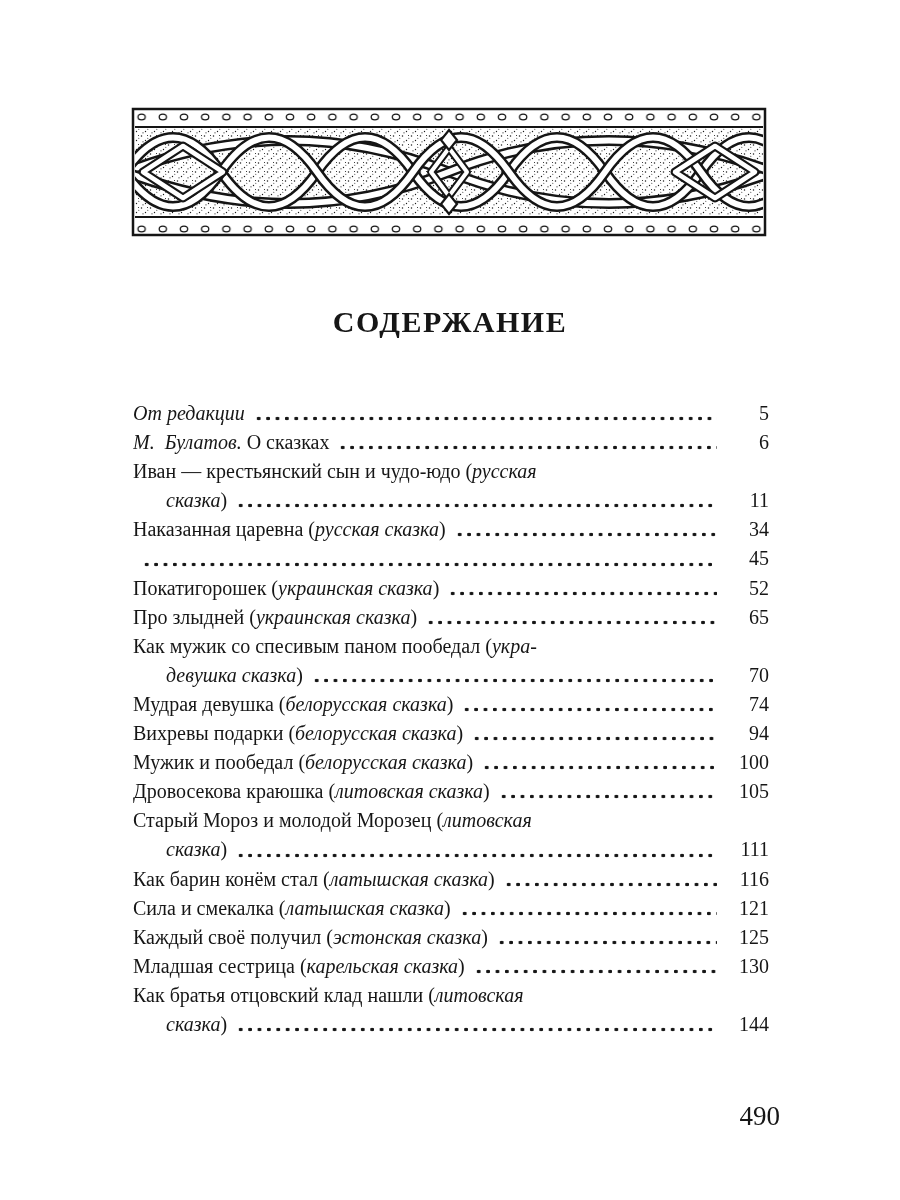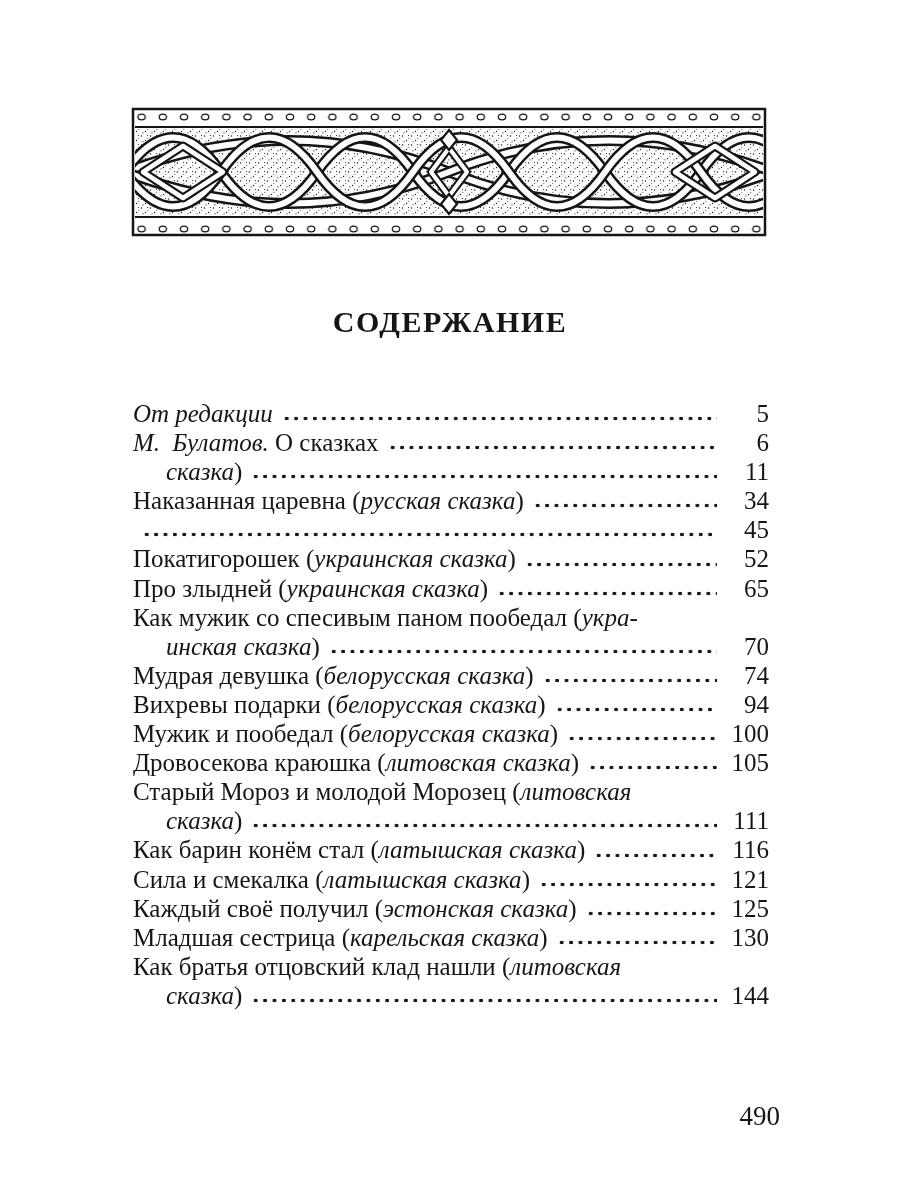--- a/index.html
+++ b/index.html
@@ -16,21 +16,21 @@
 
   .title {
     position:absolute; left:0; top:305px; width:900px; margin:0;
     text-align:center; font-size:30px; font-weight:bold; letter-spacing:1.5px;
     line-height:34px;
   }
 
   .toc { position:absolute; left:133px; top:399px; width:636px; }
   .toc-line {
     display:flex; align-items:stretch;
-    height:29.1px; line-height:29.1px; font-size:25px;
+    height:29.1px; line-height:29.1px; font-size:20px;
     white-space:nowrap; overflow:hidden;
   }
   .toc-line.indent { padding-left:33px; }
   .txt { flex:0 0 auto; }
   .it { font-style:italic; }
   .leader {
     flex:1 1 auto; min-width:0; margin:0 2px 0 7px;
     background-image:radial-gradient(circle, #161616 1.65px, rgba(0,0,0,0) 2.1px);
     background-size:9.4px 5px;
     background-repeat:repeat-x;
@@ -102,20 +102,23 @@
       <div class="toc-line">
         <span class="txt"><span class="it">От редакции</span></span>
         <span class="leader"></span>
         <span class="pagenum">5</span>
       </div>
       <div class="toc-line">
         <span class="txt"><span class="it">М. Булатов.</span><span> О сказках</span></span>
         <span class="leader"></span>
         <span class="pagenum">6</span>
       </div>
+      <div class="toc-line">
+        <span class="txt"><span>Иван — крестьянский сын и чудо-юдо (</span><span class="it">русская</span></span>
+      </div>
       <div class="toc-line indent">
         <span class="txt"><span class="it">сказка</span><span>)</span></span>
         <span class="leader"></span>
         <span class="pagenum">11</span>
       </div>
       <div class="toc-line">
         <span class="txt"><span>Наказанная царевна (</span><span class="it">русская сказка</span><span>)</span></span>
         <span class="leader"></span>
         <span class="pagenum">34</span>
       </div>
@@ -130,21 +133,21 @@
       </div>
       <div class="toc-line">
         <span class="txt"><span>Про злыдней (</span><span class="it">украинская сказка</span><span>)</span></span>
         <span class="leader"></span>
         <span class="pagenum">65</span>
       </div>
       <div class="toc-line">
         <span class="txt"><span>Как мужик со спесивым паном пообедал (</span><span class="it">укра-</span></span>
       </div>
       <div class="toc-line indent">
-        <span class="txt"><span class="it">инская сказка</span><span>)</span></span>
+        <span class="txt"><span class="it">девушка сказка</span><span>)</span></span>
         <span class="leader"></span>
         <span class="pagenum">70</span>
       </div>
       <div class="toc-line">
         <span class="txt"><span>Мудрая девушка (</span><span class="it">белорусская сказка</span><span>)</span></span>
         <span class="leader"></span>
         <span class="pagenum">74</span>
       </div>
       <div class="toc-line">
         <span class="txt"><span>Вихревы подарки (</span><span class="it">белорусская сказка</span><span>)</span></span>

